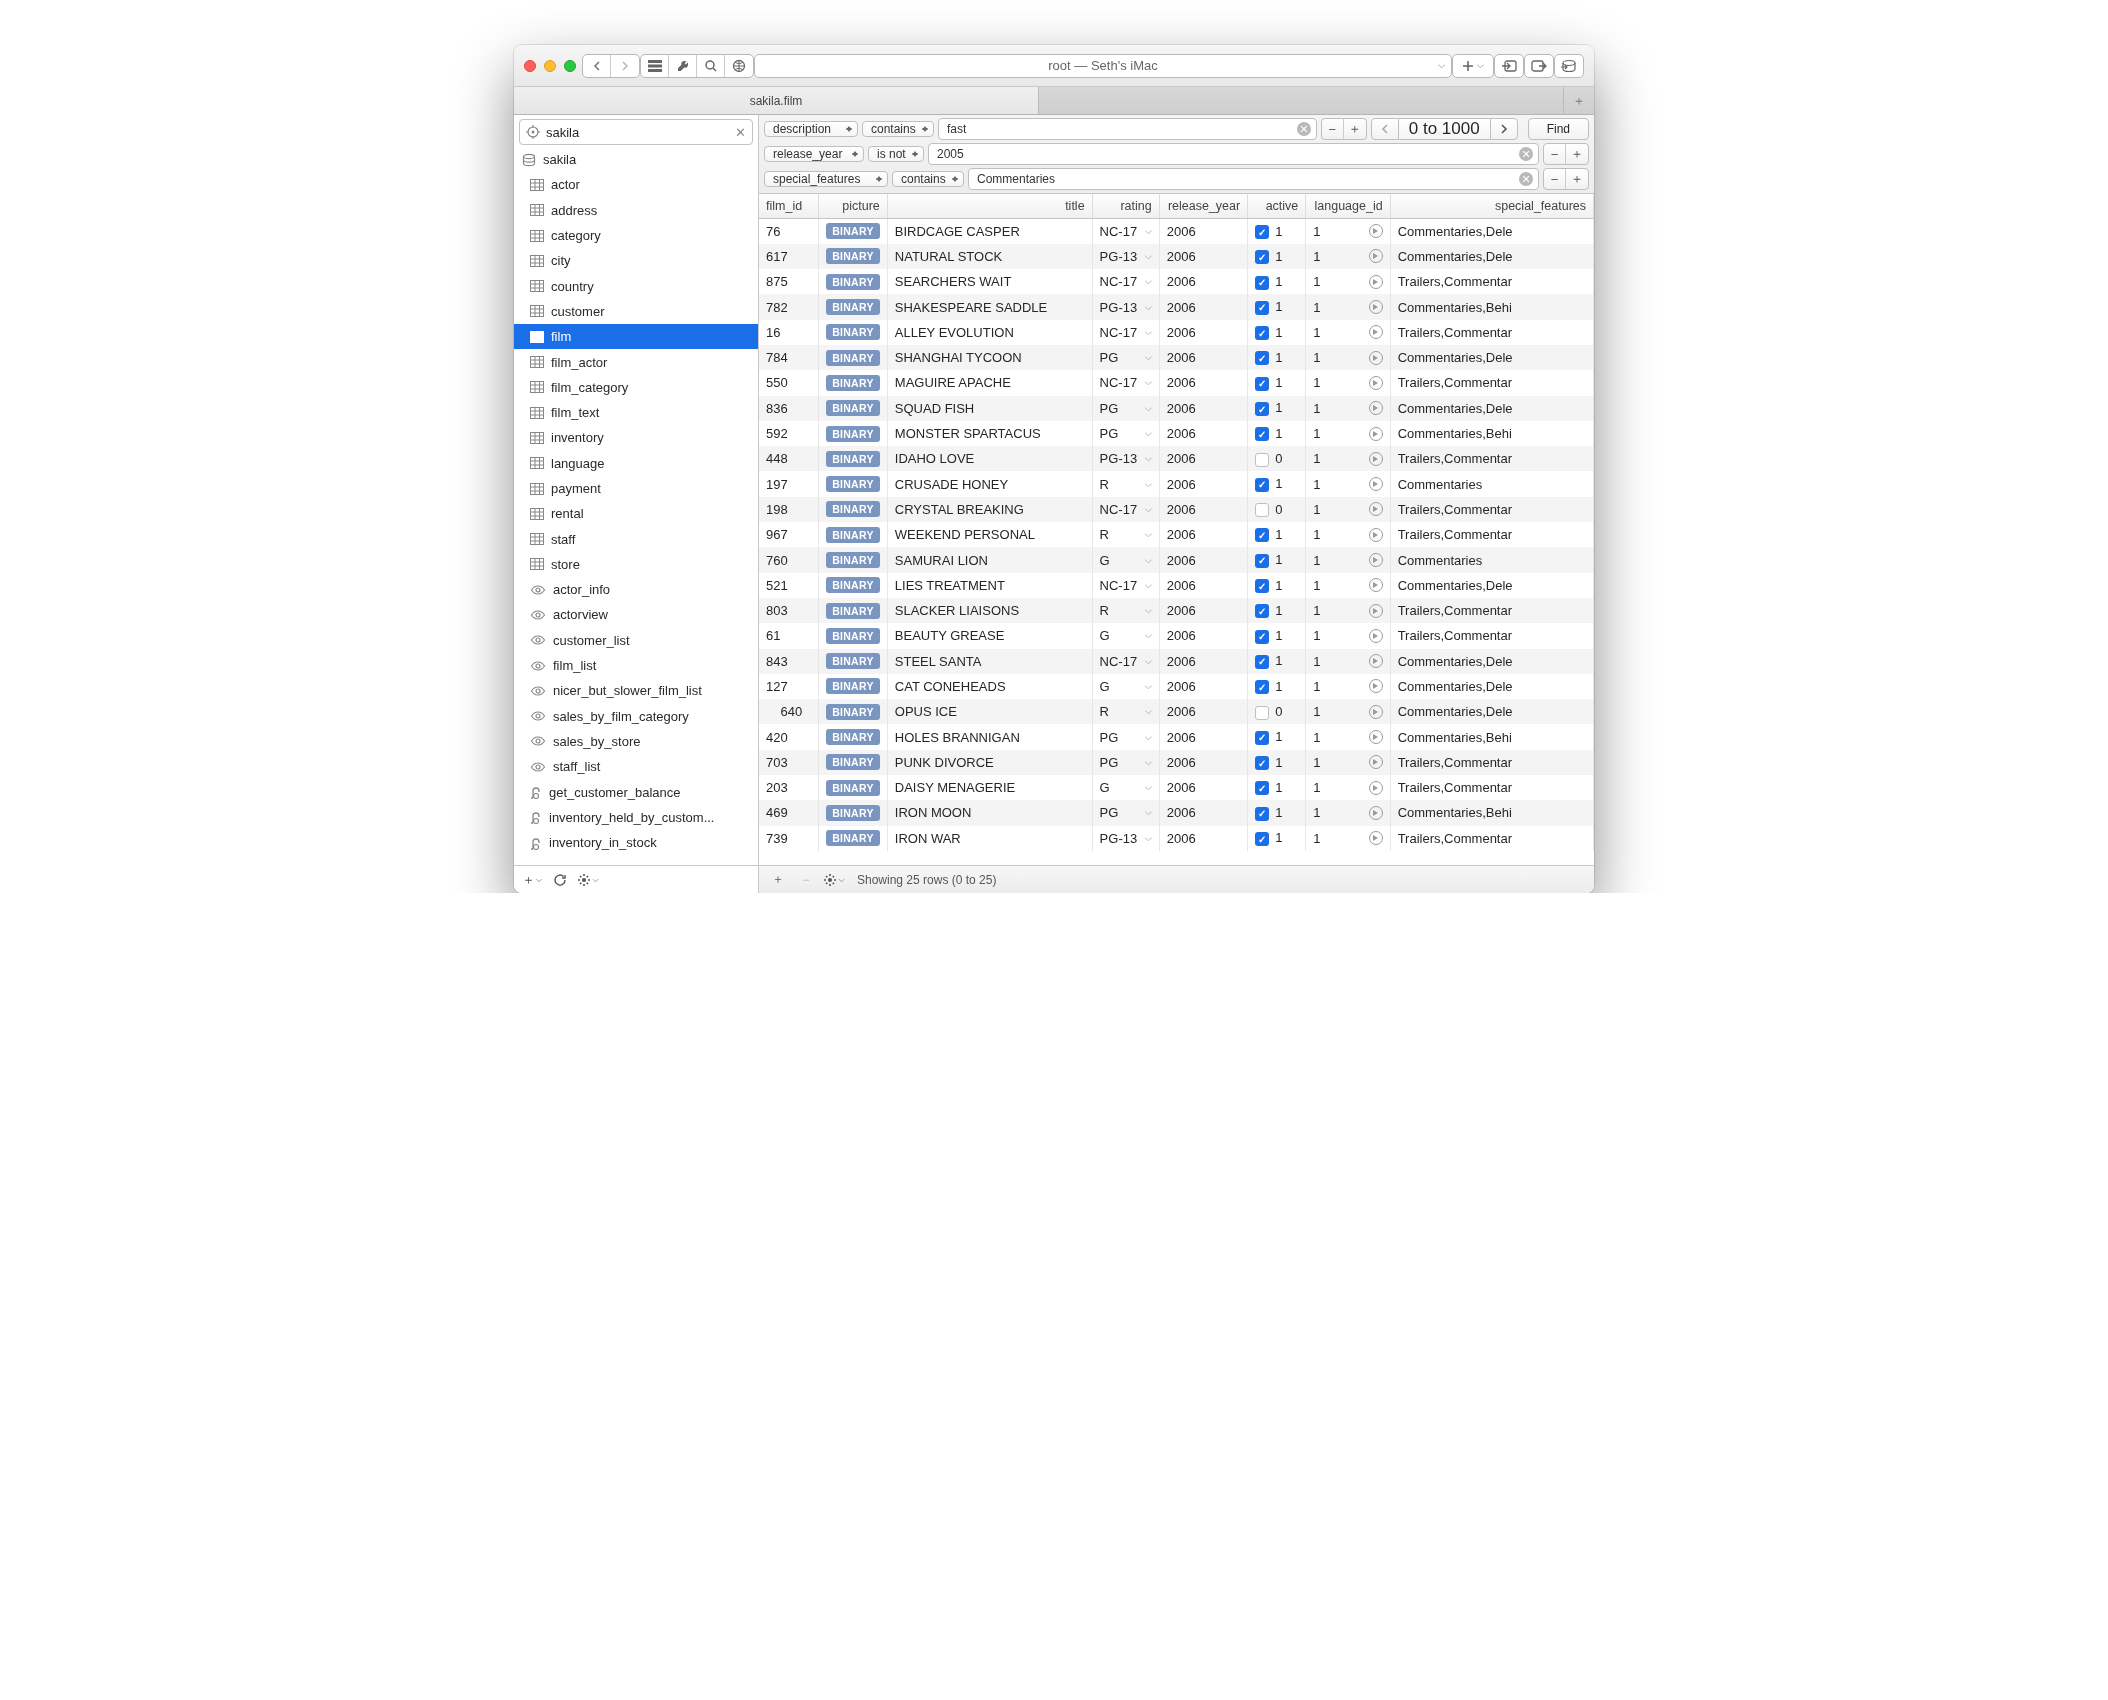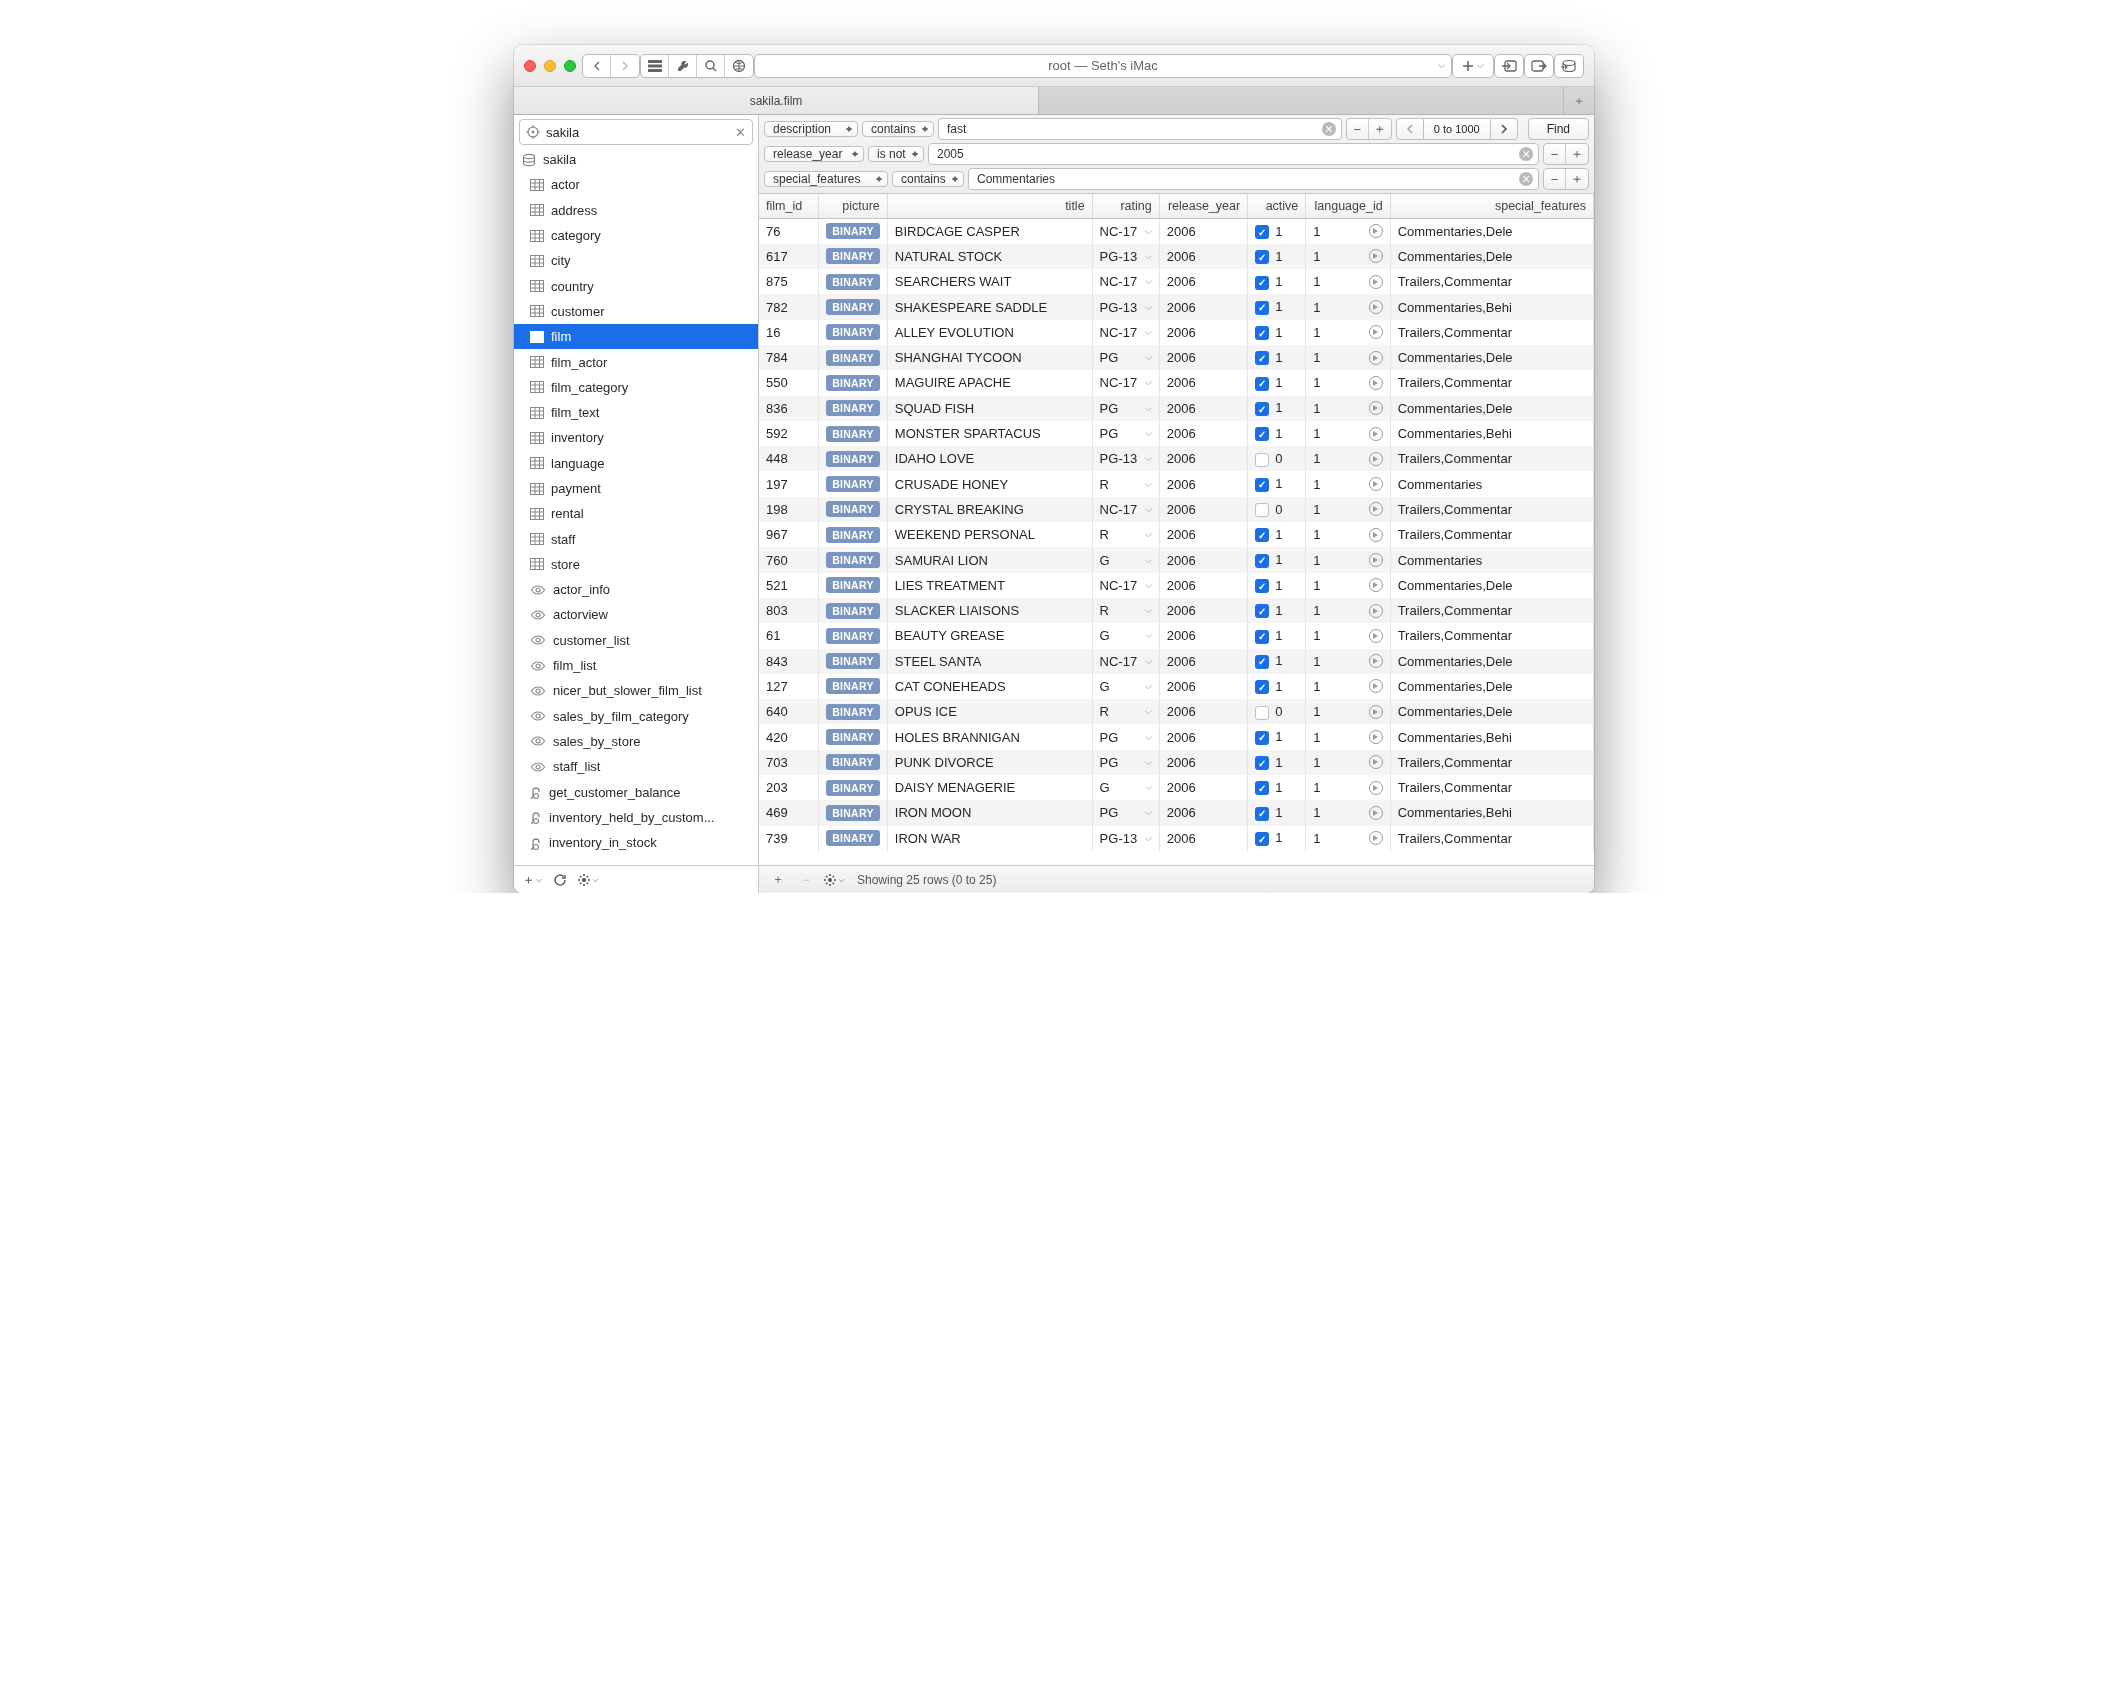--- a/index.html
+++ b/index.html
@@ -52,21 +52,21 @@
 .fsel.upd::after{content:"";position:absolute;right:5px;top:4px;width:0;height:0;border-left:3px solid transparent;border-right:3px solid transparent;border-bottom:4px solid #666;background:none;clip-path:none}
 .fsel.upd::before{content:"";position:absolute;right:5px;bottom:4px;width:0;height:0;border-left:3px solid transparent;border-right:3px solid transparent;border-top:4px solid #666}
 .finput{flex:1;height:22px;border:1px solid #bfbfbf;border-radius:4px;background:#fff;padding:0 22px 0 8px;font-size:12px;color:#333;position:relative;display:flex;align-items:center}
 .finput .clr{position:absolute;right:5px;width:14px;height:14px;border-radius:50%;background:#b9b9b9;color:#fff;font-size:11px;display:flex;align-items:center;justify-content:center;line-height:1}
 .pm{display:flex;border:1px solid #bfbfbf;border-radius:4px;overflow:hidden;height:22px;background:linear-gradient(#fff,#f1f1f1)}
 .pm>div{width:22px;display:flex;align-items:center;justify-content:center;color:#555}
 .pm>div:first-child{border-right:1px solid #ccc}
 .pager{display:flex;align-items:center;gap:0;margin-left:auto}
 .pbtn{width:28px;height:22px;border:1px solid #bfbfbf;background:linear-gradient(#fff,#f2f2f2);display:flex;align-items:center;justify-content:center;color:#888}
 .pbtn:first-child{border-radius:4px 0 0 4px}
-.range-lbl{height:22px;border-top:1px solid #bfbfbf;border-bottom:1px solid #bfbfbf;padding:0 10px;display:flex;align-items:center;font-size:11px;background:linear-gradient(#fff,#f4f4f4)}
+.range-lbl{height:22px;border-top:1px solid #bfbfbf;border-bottom:1px solid #bfbfbf;padding:0 10px;display:flex;align-items:center;font-size:17px;background:linear-gradient(#fff,#f4f4f4)}
 .pbtn.last{border-radius:0 4px 4px 0}
 .find-btn{height:22px;border:1px solid #bfbfbf;border-radius:4px;background:linear-gradient(#fff,#f2f2f2);padding:0 18px;margin-left:6px;font-size:12px;display:flex;align-items:center}
 
 
 .grid{flex:1;overflow:auto}
 table{border-collapse:collapse;width:100%;font-size:13px}
 thead th{position:sticky;top:0;background:linear-gradient(#fdfdfd,#f0f0f0);border-bottom:1px solid #c5c5c5;border-right:1px solid #dcdcdc;text-align:right;font-weight:400;color:#444;padding:5px 7px;font-size:12.5px;white-space:nowrap}
 tbody td{border-right:1px solid #e6e6e6;padding:4px 7px;white-space:nowrap;vertical-align:middle;height:25.3px}
 tbody tr.odd{background:#f4f4f4}
 tbody tr.even{background:#fff}
@@ -926,21 +926,21 @@
                 <td class="col-active"><span class="chk on"></span>1</td>
                 <td class="col-lang">
                   <div class="lang-cell">
                     <span>1</span>
                     <span class="link-icn"></span>
                   </div>
                 </td>
                 <td class="col-feat">Commentaries,Dele</td>
               </tr>
               <tr class="odd">
-                <td class="col-id" style="text-align:left">640</td>
+                <td class="col-id" style="text-align:right">640</td>
                 <td class="col-pic"><span class="binary-pill">BINARY</span></td>
                 <td class="col-title">OPUS ICE</td>
                 <td class="col-rating">
                   <div class="rating-cell">
                     <span>R</span>
                     <span class="dd">⌵</span>
                   </div>
                 </td>
                 <td class="col-year">2006</td>
                 <td class="col-active"><span class="chk off"></span>0</td>

